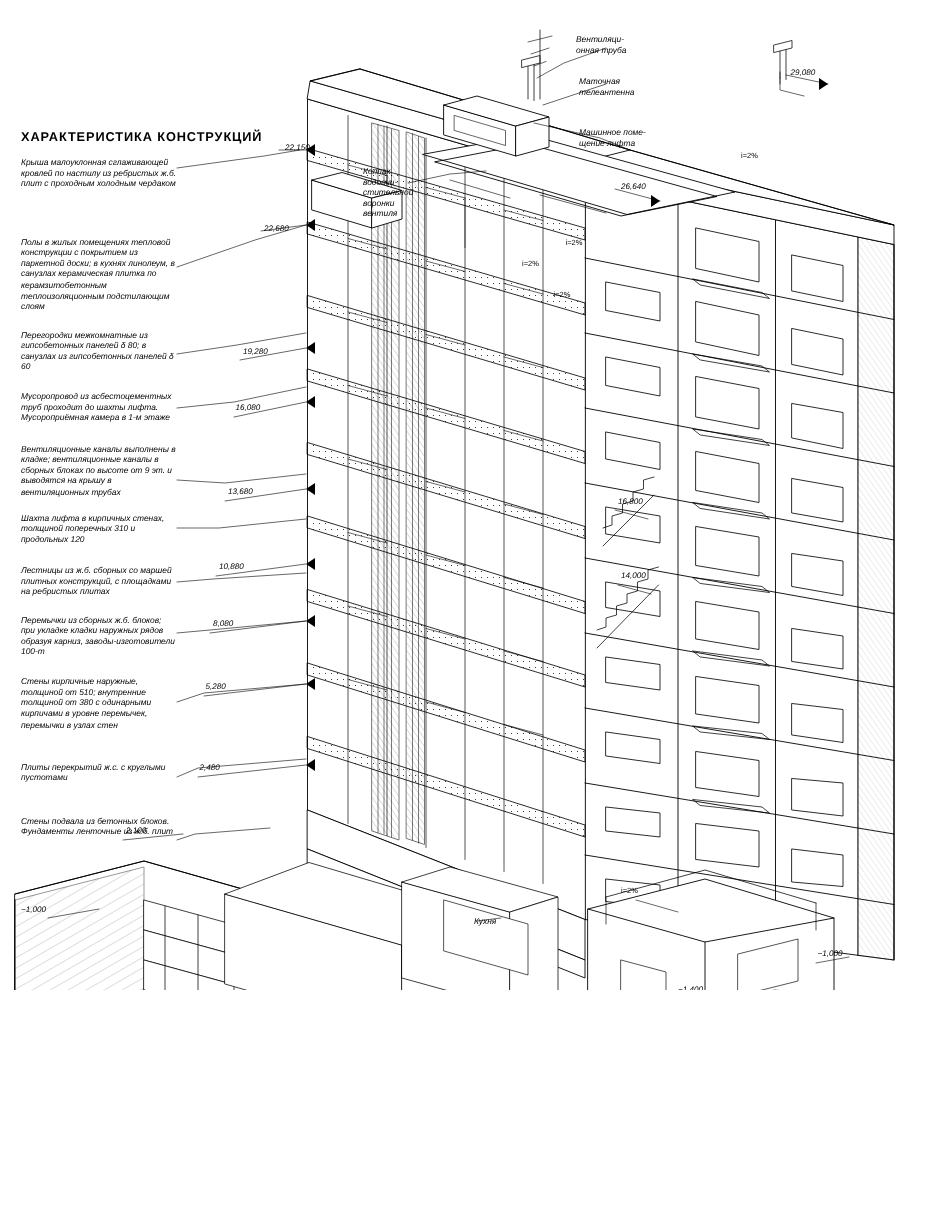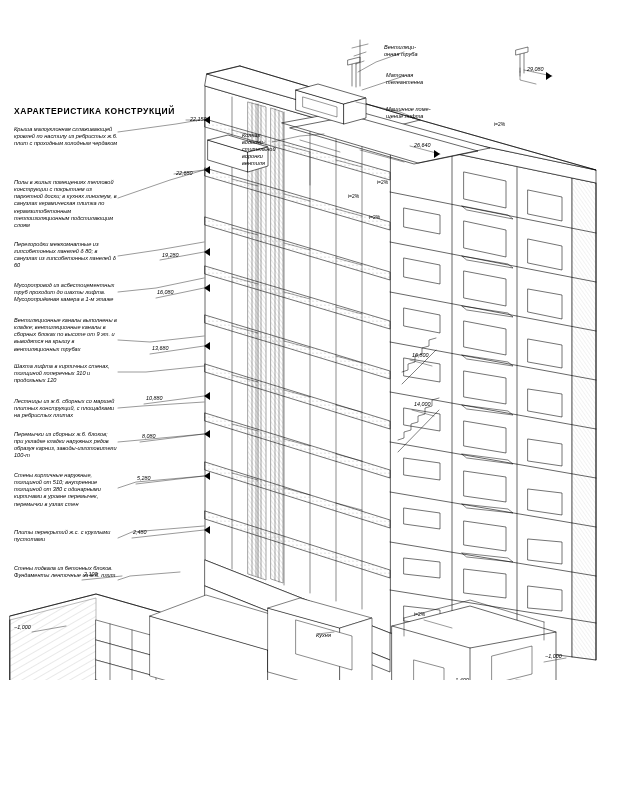--- a/index.html
+++ b/index.html
@@ -9,21 +9,20 @@
   }
   body {
     font-family: "Liberation Sans", sans-serif;
   }
   #page {
     position: relative;
     width: 624px;
     height: 660px;
     background: #ffffff;
     overflow: hidden;
-    margin-top: 20px;
   }
   #drawing {
     position: absolute;
     left: 0;
     top: 0;
     width: 624px;
     height: 804px;
   }
   .ttl {
     position: absolute;

